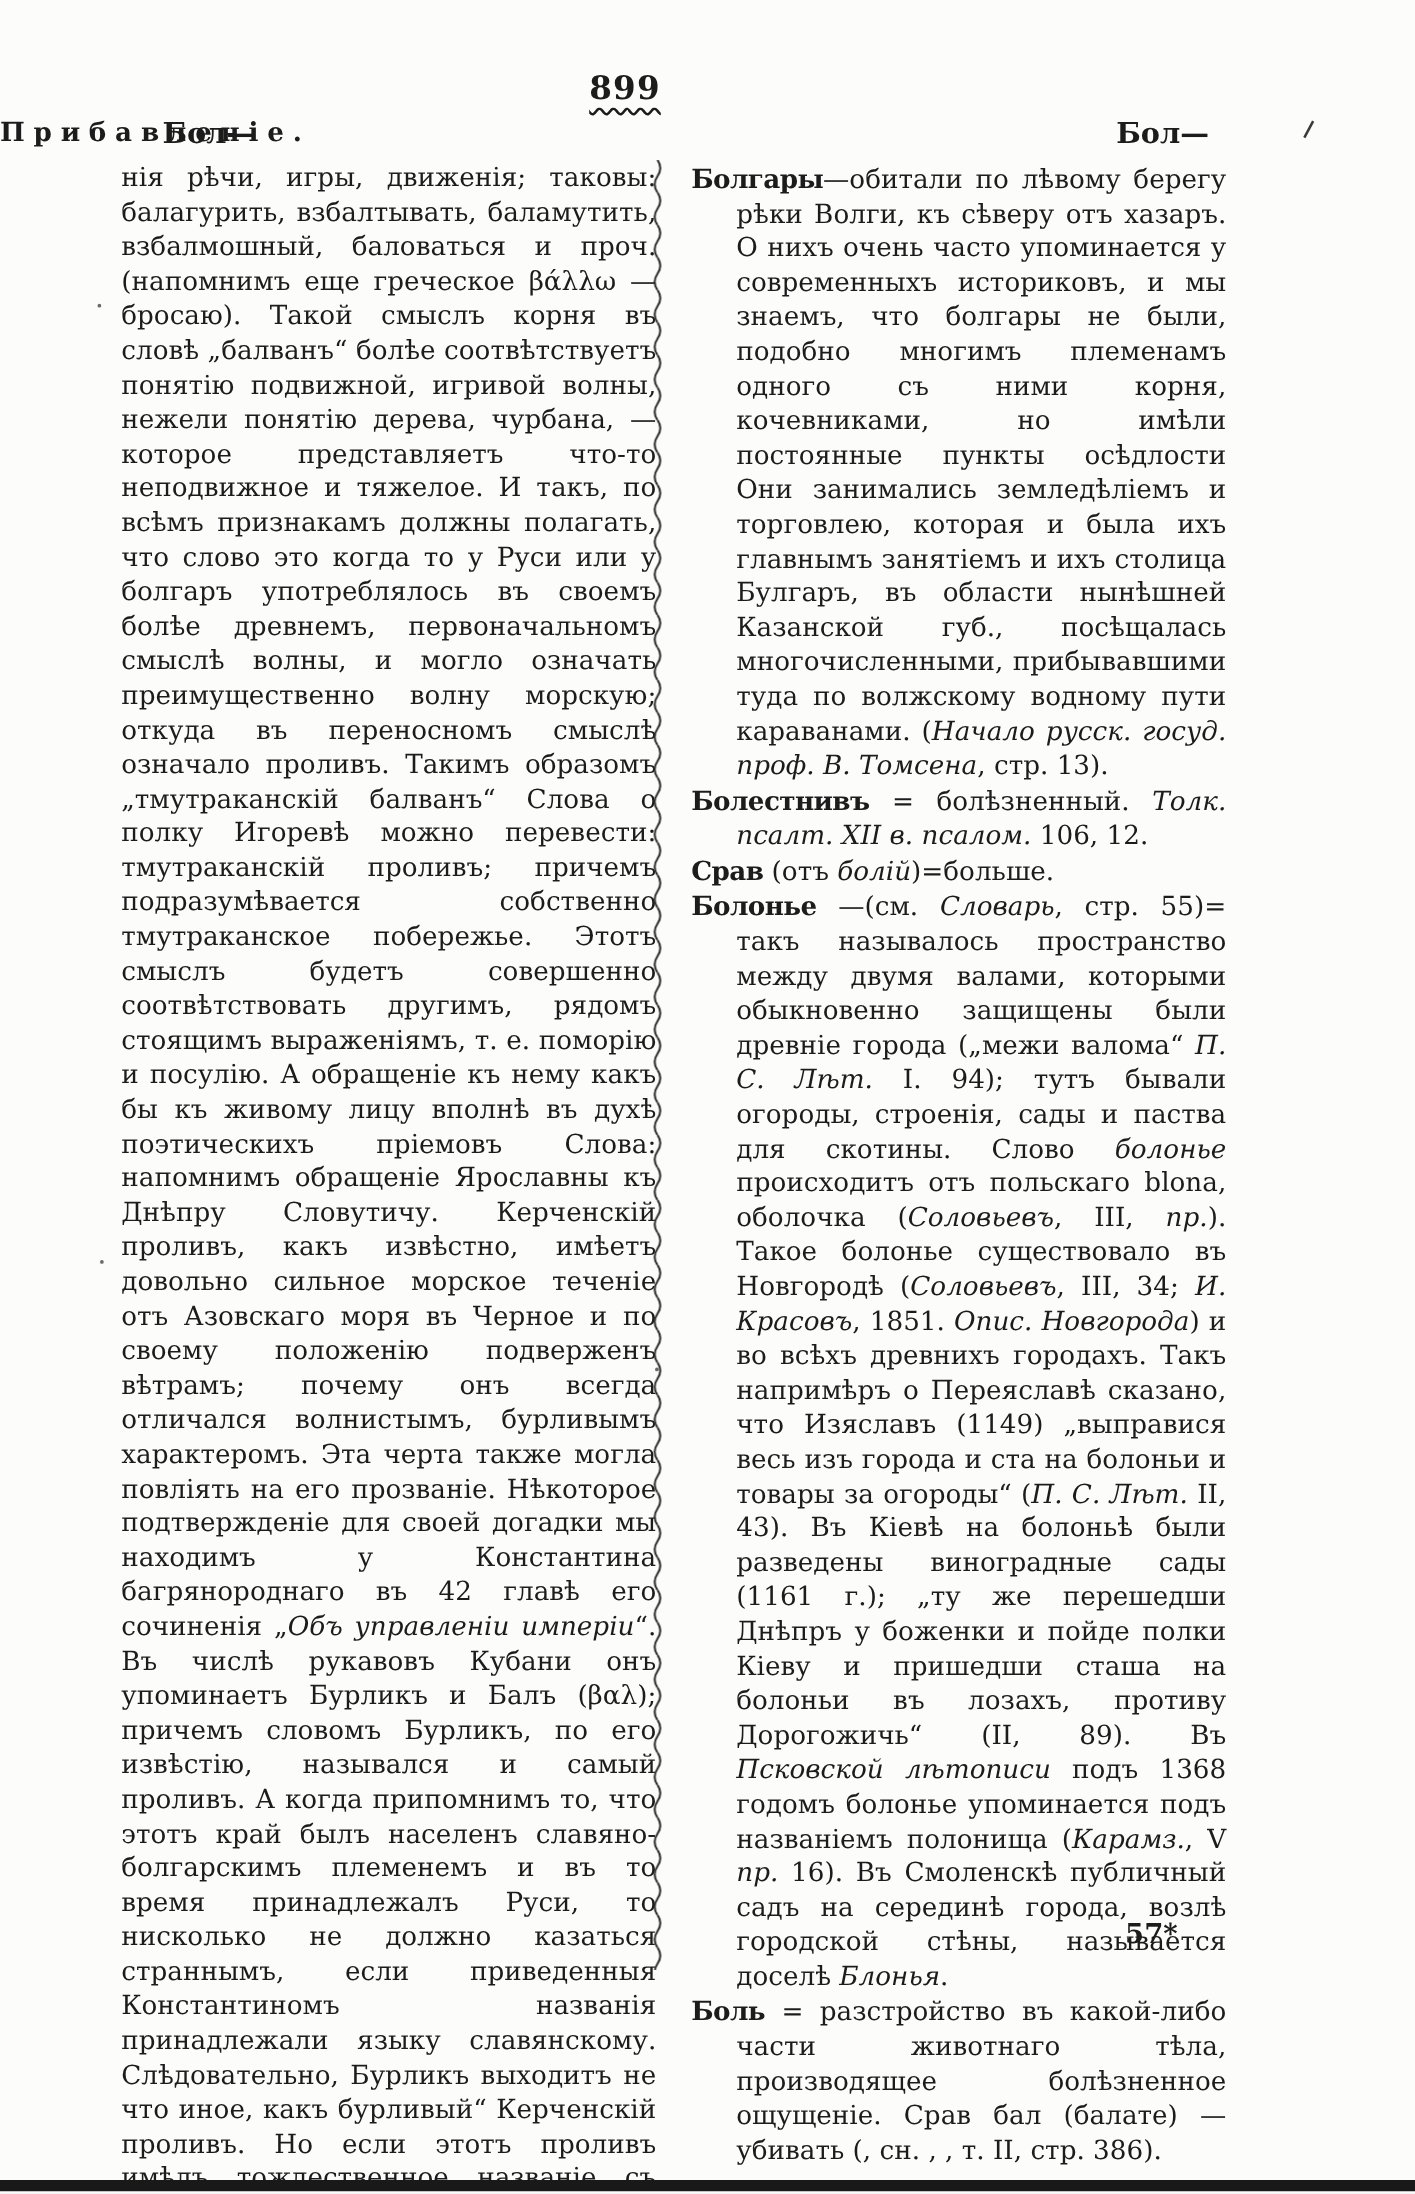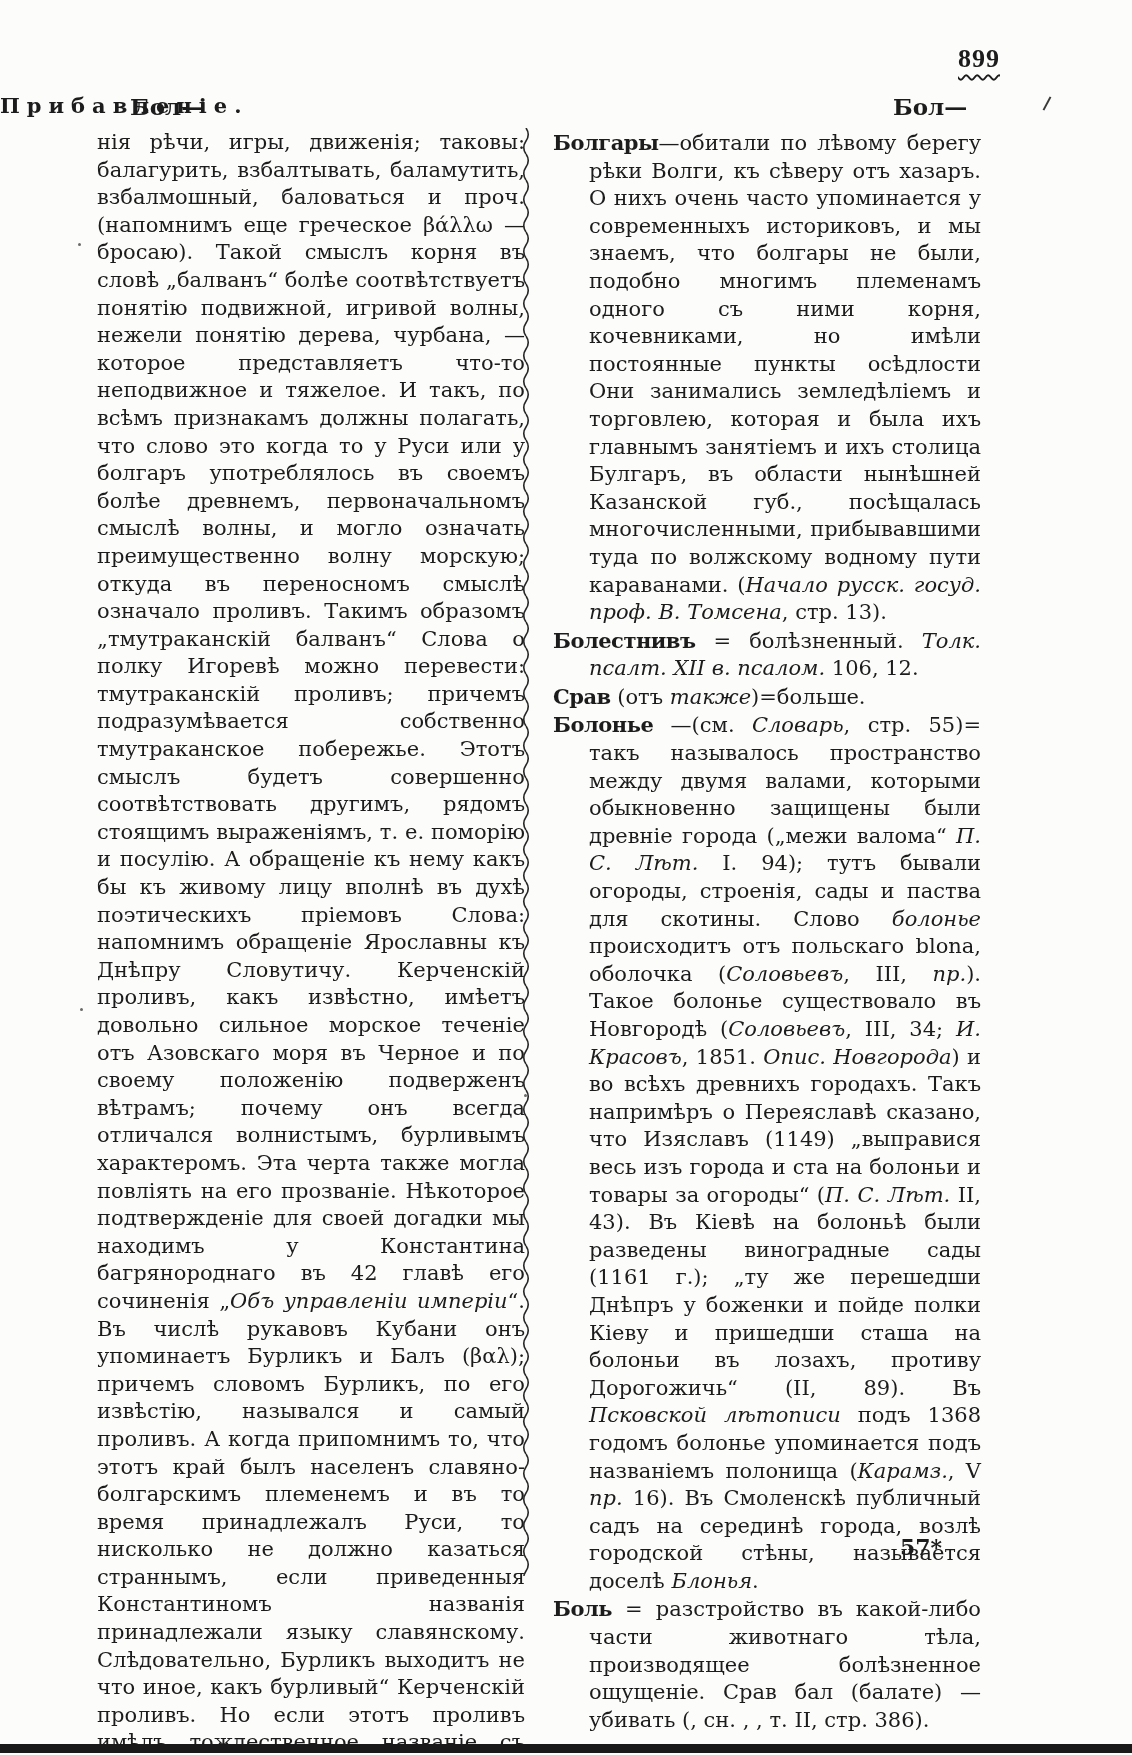--- a/index.html
+++ b/index.html
@@ -8,23 +8,22 @@
     width: 1132px;
     height: 1755px;
     margin: 0 auto;
     background: #fcfcfb;
     overflow: hidden;
     font-family: "DejaVu Serif", "Liberation Serif", serif;
     color: #1c1c1c;
   }
   .pagenum-wrap {
     position: absolute;
-    top: 44px; left: 0; width: 1000px;
-    text-align: right;
-    font-family: Liberation Serif, serif;
+    top: 56px; left: 0; width: 1000px;
+    text-align: center;
   }
   .pagenum {
     font-size: 26px;
     font-weight: bold;
     letter-spacing: 1px;
     text-decoration: underline;
     text-decoration-style: wavy;
     text-decoration-thickness: 1.5px;
     text-underline-offset: 7px;
   }
@@ -111,21 +110,21 @@
 
   <div class="col col-right">
 
     <p class="entry">
       <b class="hw">Болгары</b><span>—обитали по лѣвому берегу рѣки Волги, къ сѣверу отъ хазаръ. О нихъ очень часто упоминается у современныхъ историковъ, и мы знаемъ, что болгары не были, подобно многимъ племенамъ одного съ ними корня, кочевниками, но имѣли постоянные пункты осѣдлости Они занимались земледѣліемъ и торговлею, которая и была ихъ главнымъ занятіемъ и ихъ столица Булгаръ, въ области нынѣшней Казанской губ., посѣщалась многочисленными, прибывавшими туда по волжскому водному пути караванами. (<i>Начало русск. госуд. проф. В. Томсена</i>, стр. 13).</span>
     </p>
     <p class="entry">
       <b class="hw">Болестнивъ</b><span> = болѣзненный. <i>Толк. псалт. XII в. псалом.</i> 106, 12.</span>
     </p>
     <p class="entry">
-      <b class="hw">Срав</b><span> (отъ <i>также</i>)=больше.</span>
+      <b class="hw">Срав</b><span> (отъ <i>болій</i>)=больше.</span>
     </p>
     <p class="entry">
       <b class="hw">Болонье</b><span> —(см. <i>Словарь</i>, стр. 55)= такъ называлось пространство между двумя валами, которыми обыкновенно защищены были древніе города („межи валома“ <i>П. С. Лѣт.</i> I. 94); тутъ бывали огороды, строенія, сады и паства для скотины. Слово <i>болонье</i> происходитъ отъ польскаго blona, оболочка (<i>Соловьевъ</i>, III, <i>пр.</i>). Такое болонье существовало въ Новгородѣ (<i>Соловьевъ</i>, III, 34; <i>И. Красовъ</i>, 1851. <i>Опис. Новгорода</i>) и во всѣхъ древнихъ городахъ. Такъ напримѣръ о Переяславѣ сказано, что Изяславъ (1149) „выправися весь изъ города и ста на болоньи и товары за огороды“ (<i>П. С. Лѣт.</i> II, 43). Въ Кіевѣ на болоньѣ были разведены виноградные сады (1161 г.); „ту же перешедши Днѣпръ у боженки и пойде полки Кіеву и пришедши сташа на болоньи въ лозахъ, противу Дорогожичь“ (II, 89). Въ <i>Псковской лѣтописи</i> подъ 1368 годомъ болонье упоминается подъ названіемъ полонища (<i>Карамз.</i>, V <i>пр.</i> 16). Въ Смоленскѣ публичный садъ на серединѣ города, возлѣ городской стѣны, называется доселѣ <i>Блонья</i>.</span>
     </p>
     <p class="entry">
       <b class="hw">Боль</b><span> = разстройство въ какой-либо части животнаго тѣла, производящее болѣзненное ощущеніе. Срав  бал (балате) — убивать (, сн. , , т. II, стр. 386).</span>
     </p>
 
   </div>
 

